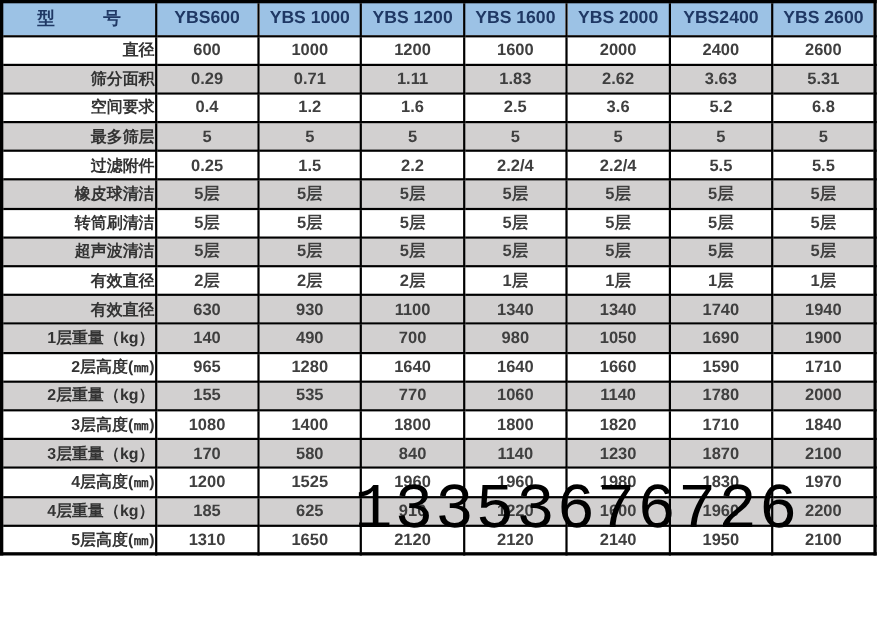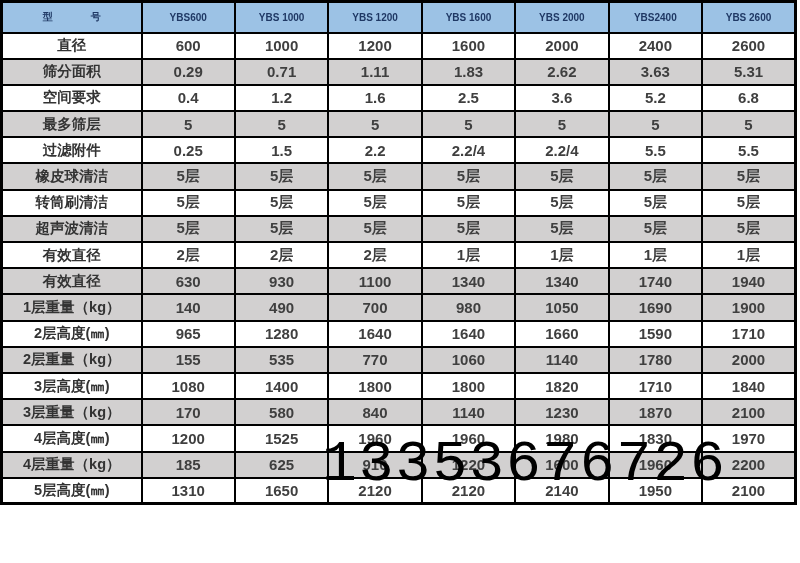--- a/index.html
+++ b/index.html
@@ -18,26 +18,26 @@
   th,td{
     border:2px solid #000;
     text-align:center;vertical-align:middle;
     padding:0;overflow:hidden;white-space:nowrap;
   }
   thead tr{height:31px;}
   tbody tr{height:26.2px;}
   thead th{
     background:var(--header-bg);
     color:var(--header-text);
-    font-size:10px;font-weight:bold;
+    font-size:16px;font-weight:bold;
   }
   tbody tr.alt td{background:var(--alt-bg);}
   tbody tr.plain td{background:#ffffff;}
   td.row-label{
-    font-size:14.5px;font-weight:bold;color:#333333;
+    font-size:14.5px;font-weight:bold;color:#333333;text-align:right;
   }
   td.cell-value{
     font-size:15px;font-weight:bold;color:var(--value-text);
   }
   th.model-header{letter-spacing:14px;text-indent:14px;}
   .watermark{
     position:absolute;left:322px;top:436px;
     font-family:Liberation Mono, monospace;
     font-size:58px;line-height:1;font-weight:normal;
     color:#000000;letter-spacing:2px;z-index:5;

